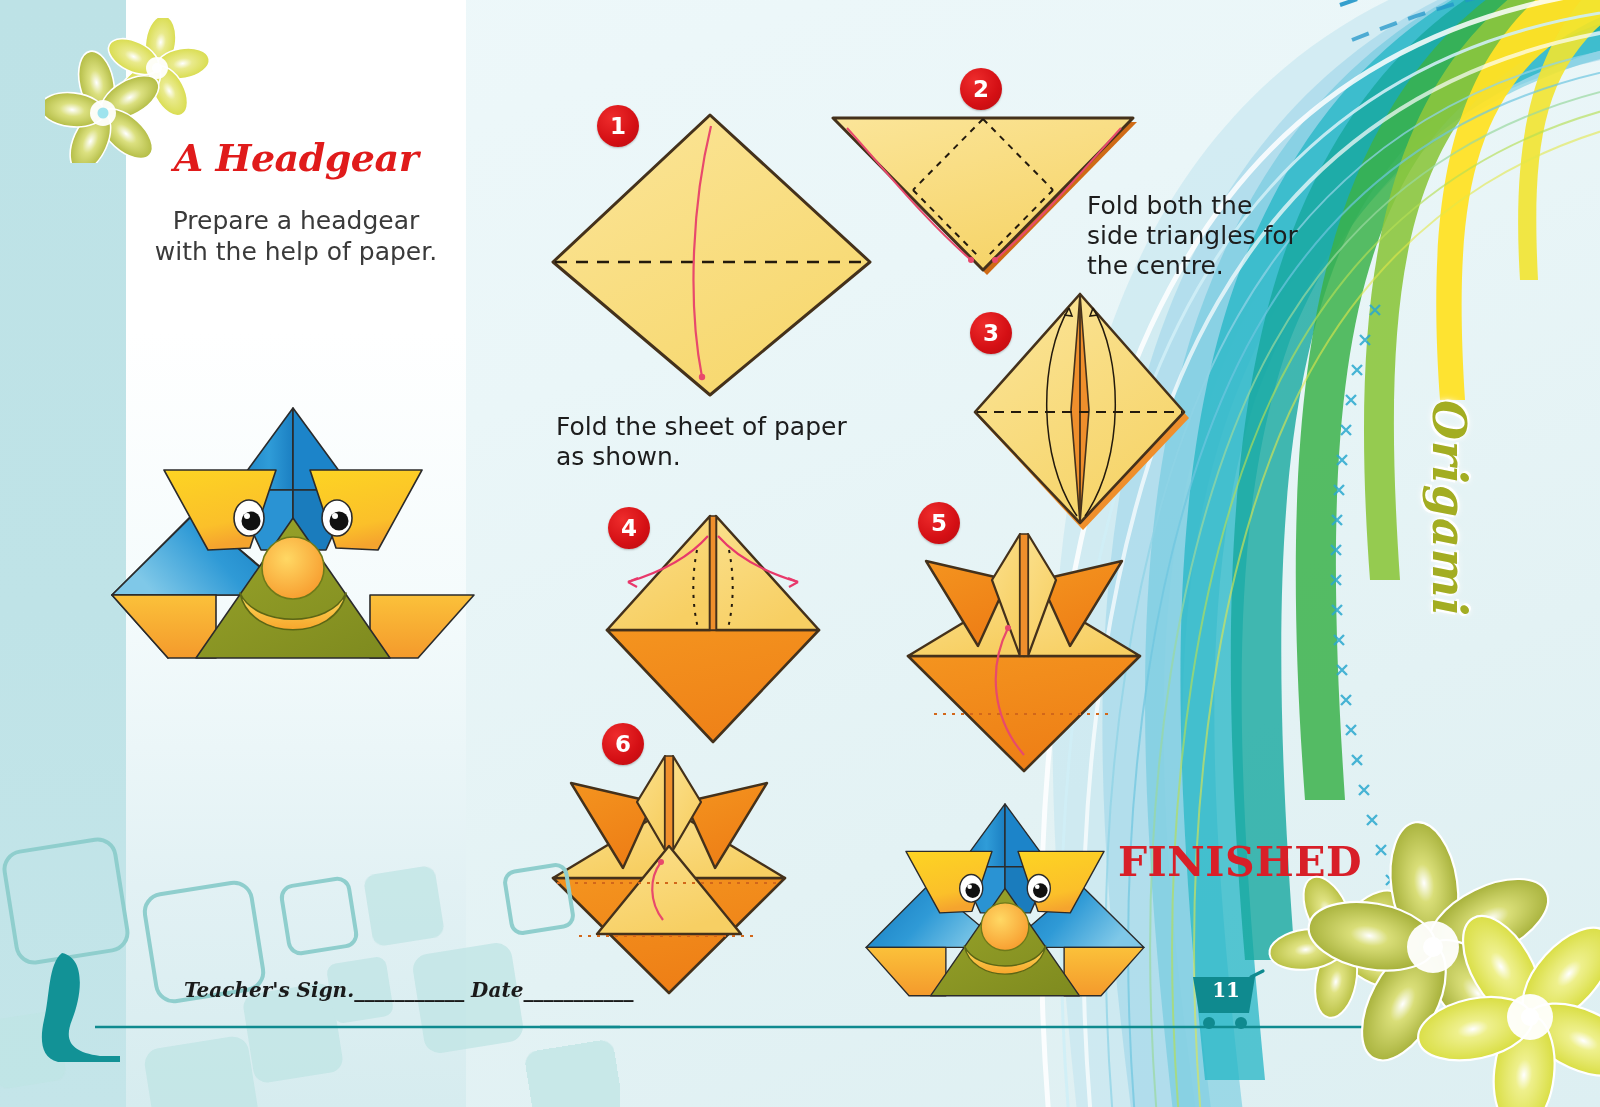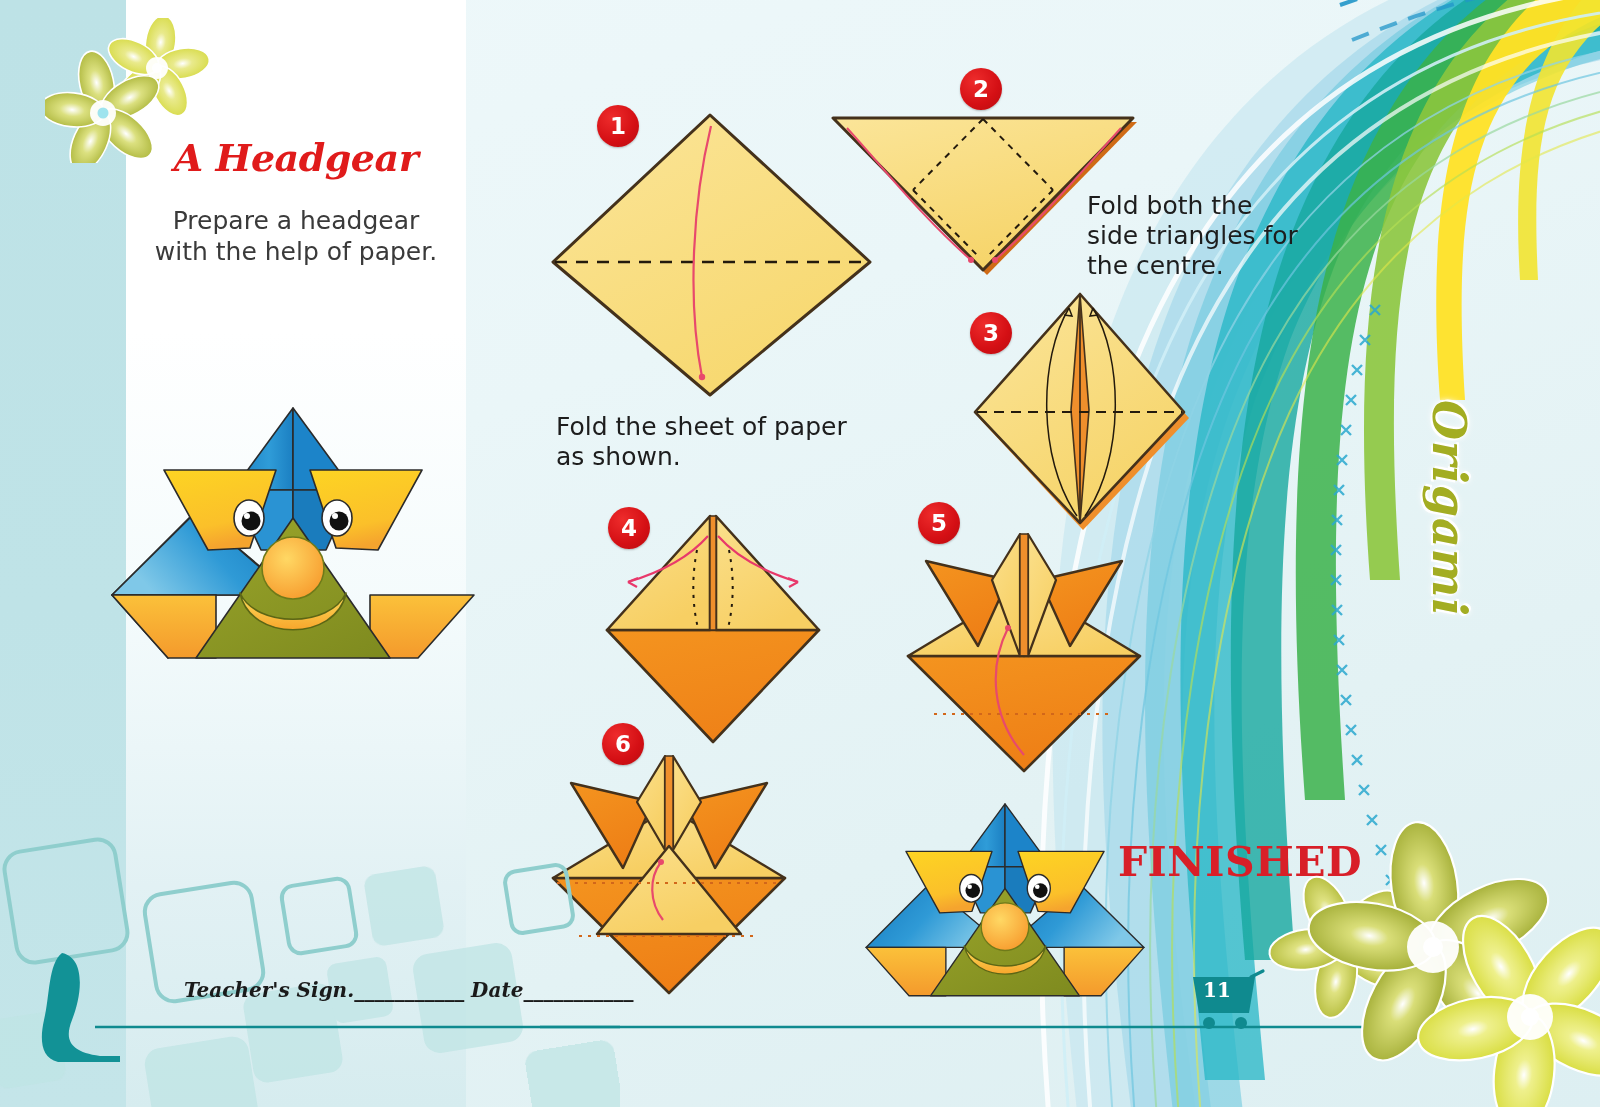--- a/index.html
+++ b/index.html
@@ -81,21 +81,21 @@
     font-style: italic;
     font-size: 20px;
     color: #1a1a1a;
     white-space: nowrap;
     margin-left: 44px;
   }
   .uline { letter-spacing: 0px; }
   #page-number {
     left: 1194px; top: 978px;
     width: 46px;
-    text-align: center;
+    text-align: right;
     font-family: "DejaVu Serif", serif;
     font-weight: bold;
     font-size: 20px;
     color: #ffffff;
   }
 
   
   .badge {
     width: 42px; height: 42px;
     border-radius: 50%;

